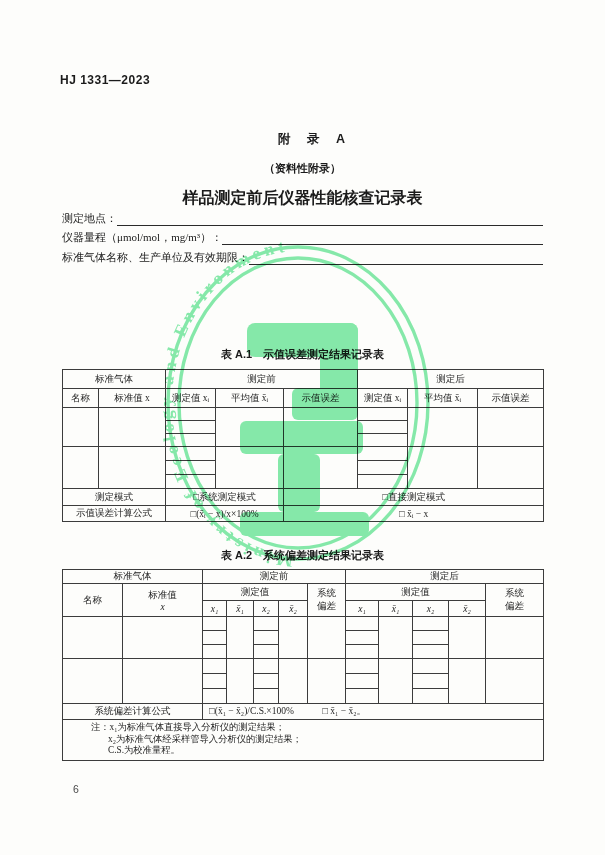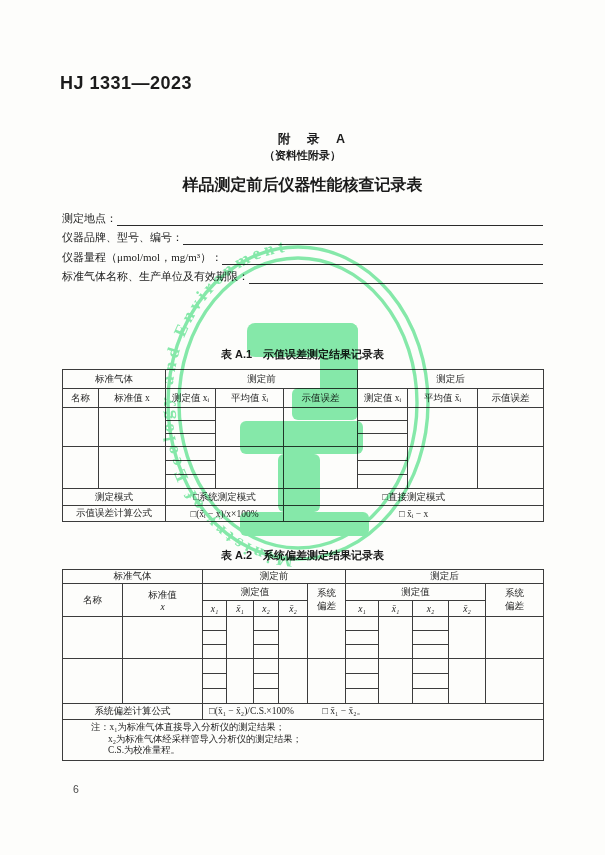--- a/index.html
+++ b/index.html
@@ -4,26 +4,26 @@
 <style>
   html,body{margin:0;padding:0;background:#9a9a9a;}
   .page{
     position:relative;width:605px;height:855px;margin:0 auto;
     background:#fdfdfb;color:#1b1b1b;overflow:hidden;
     font-family:"Liberation Serif","DejaVu Serif",serif;
   }
   .doc-number{
     position:absolute;left:60px;top:73px;
     font-family:"Liberation Sans","DejaVu Sans",sans-serif;
-    font-weight:bold;font-size:18px;letter-spacing:.5px;
+    font-weight:bold;font-size:12px;letter-spacing:.5px;
   }
   .title-block{position:absolute;left:0;top:131px;width:100%;text-align:center;
     font-family:"Liberation Sans","DejaVu Sans",sans-serif;}
   .title-block .t1{font-size:12.5px;font-weight:bold;letter-spacing:2px;margin-left:20px;}
-  .title-block .t2{font-size:11px;font-weight:bold;margin-top:0;}
+  .title-block .t2{font-size:11px;font-weight:bold;margin-top:13px;}
   .title-block .t3{font-size:16px;font-weight:bold;margin-top:12px;}
 
   .form-block{position:absolute;left:62px;top:211px;width:481px;font-size:11px;}
   .form-row{display:flex;align-items:flex-start;height:19.3px;}
   .form-row .lbl{white-space:nowrap;}
   .form-row .line{flex:1;border-bottom:1px solid #2a2a2a;height:14px;}
   .form-row .line.fixed{flex:0 0 168px;}
 
   .tbl-caption{position:absolute;width:100%;text-align:center;
     font-family:"Liberation Sans","DejaVu Sans",sans-serif;
@@ -61,24 +61,20 @@
 
   <div class="title-block">
     <div class="t1">附　录　A</div>
     <div class="t2">（资料性附录）</div>
     <div class="t3">样品测定前后仪器性能核查记录表</div>
   </div>
 
   <div class="form-block">
     <div class="form-row">
       <span class="lbl">测定地点：</span>
-      <span class="line"></span>
-    </div>
-    <div class="form-row">
-      <span class="lbl">仪器品牌、型号、编号：</span>
       <span class="line"></span>
     </div>
     <div class="form-row">
       <span class="lbl">仪器量程（μmol/mol，mg/m³）：</span>
       <span class="line"></span>
     </div>
     <div class="form-row">
       <span class="lbl">标准气体名称、生产单位及有效期限：</span>
       <span class="line"></span>
     </div>

